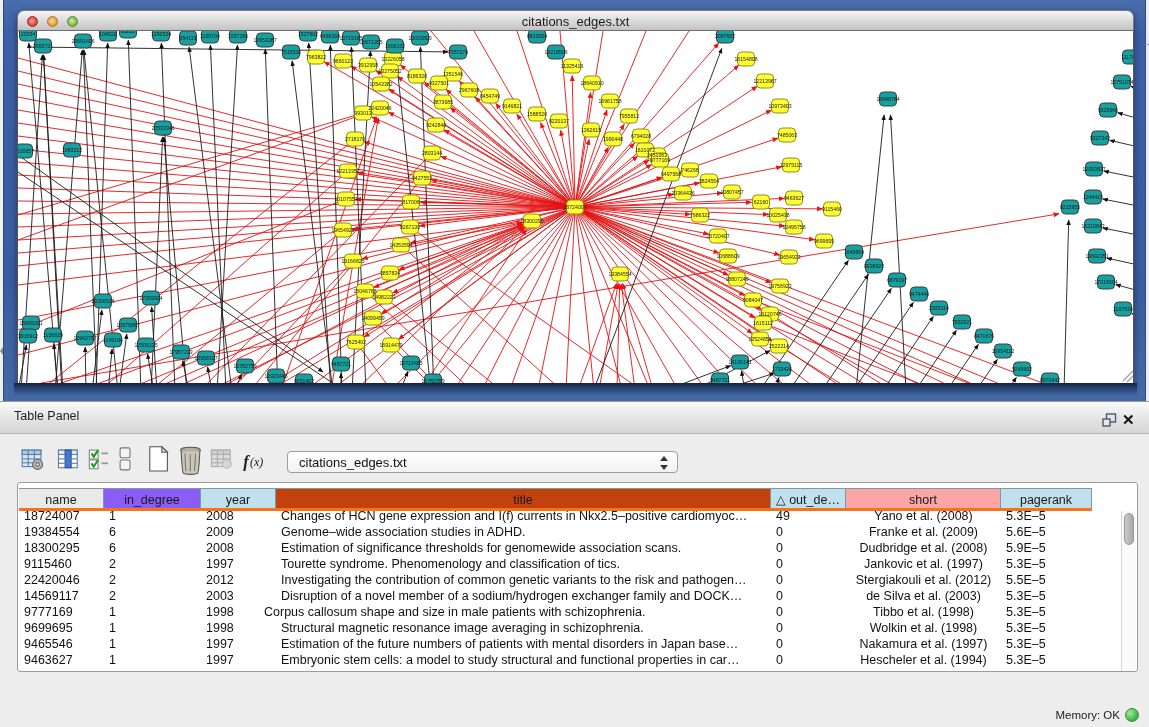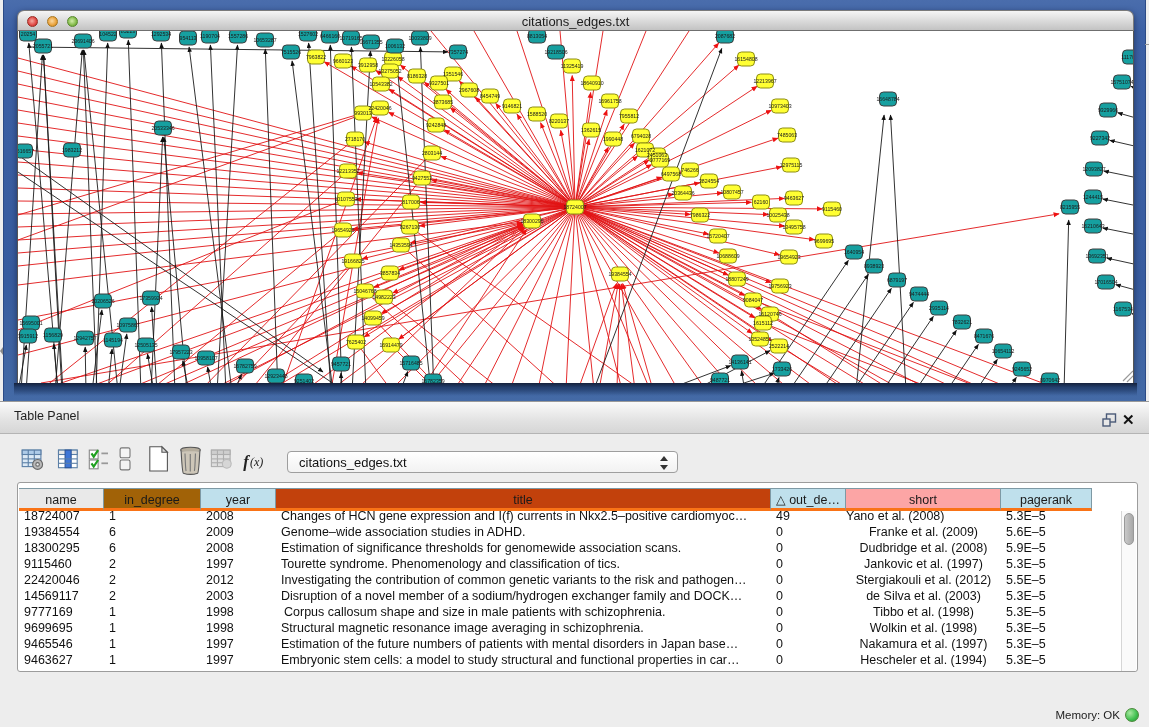--- a/index.html
+++ b/index.html
@@ -709,35 +709,35 @@
     <div id="combo">
         <div class="txt">citations_edges.txt</div>
         <svg width="10" height="16" style="position:absolute;right:8px;top:3px">
           <path d="M1,6 L5,1 L9,6 z" fill="#333"></path>
           <path d="M1,10 L5,15 L9,10 z" fill="#333"></path>
         </svg>
       </div>
     <div id="tablewrap">
       <div id="thead">
           <div class="hc" style="left:1px;width:85px;background:#e9e9e9">name</div>
-<div class="hc" style="left:86px;width:97px;background:#a16207">in_degree</div>
+<div class="hc" style="left:86px;width:97px;background:#8b5cf6">in_degree</div>
 <div class="hc" style="left:183px;width:75px;background:#bfe0ec">year</div>
 <div class="hc" style="left:258px;width:495px;background:#c2410c">title</div>
 <div class="hc" style="left:753px;width:75px;background:#bfe0ec">△ out_de…</div>
 <div class="hc" style="left:828px;width:155px;background:#fca5a5">short</div>
 <div class="hc" style="left:983px;width:91px;background:#bfe0ec">pagerank</div>
         </div>
       <div id="rows">
           <div class="row" style="top:0px">
             <span class="c" style="left:6px">18724007</span>
             <span class="c" style="left:91px">1</span>
             <span class="c" style="left:188px">2008</span>
             <span class="c" style="left:263px">Changes of HCN gene expression and I(f) currents in Nkx2.5–positive cardiomyoc…</span>
             <span class="c" style="left:758px">49</span>
-            <span class="c" style="left:828px;width:155px;text-align:left">Yano et al. (2008)</span>
+            <span class="c" style="left:828px;width:155px;text-align:center">Yano et al. (2008)</span>
             <span class="c" style="left:988px">5.3E–5</span>
           </div>
 <div class="row" style="top:16px">
             <span class="c" style="left:6px">19384554</span>
             <span class="c" style="left:91px">6</span>
             <span class="c" style="left:188px">2009</span>
             <span class="c" style="left:263px">Genome–wide association studies in ADHD.</span>
             <span class="c" style="left:758px">0</span>
             <span class="c" style="left:828px;width:155px;text-align:center">Franke et al. (2009)</span>
             <span class="c" style="left:988px">5.6E–5</span>
@@ -775,21 +775,21 @@
             <span class="c" style="left:188px">2003</span>
             <span class="c" style="left:263px">Disruption of a novel member of a sodium/hydrogen exchanger family and DOCK…</span>
             <span class="c" style="left:758px">0</span>
             <span class="c" style="left:828px;width:155px;text-align:center">de Silva et al. (2003)</span>
             <span class="c" style="left:988px">5.3E–5</span>
           </div>
 <div class="row" style="top:96px">
             <span class="c" style="left:6px">9777169</span>
             <span class="c" style="left:91px">1</span>
             <span class="c" style="left:188px">1998</span>
-            <span class="c" style="left:266px">Corpus callosum shape and size in male patients with schizophrenia.</span>
+            <span class="c" style="left:246px">Corpus callosum shape and size in male patients with schizophrenia.</span>
             <span class="c" style="left:758px">0</span>
             <span class="c" style="left:828px;width:155px;text-align:center">Tibbo et al. (1998)</span>
             <span class="c" style="left:988px">5.3E–5</span>
           </div>
 <div class="row" style="top:112px">
             <span class="c" style="left:6px">9699695</span>
             <span class="c" style="left:91px">1</span>
             <span class="c" style="left:188px">1998</span>
             <span class="c" style="left:263px">Structural magnetic resonance image averaging in schizophrenia.</span>
             <span class="c" style="left:758px">0</span>

